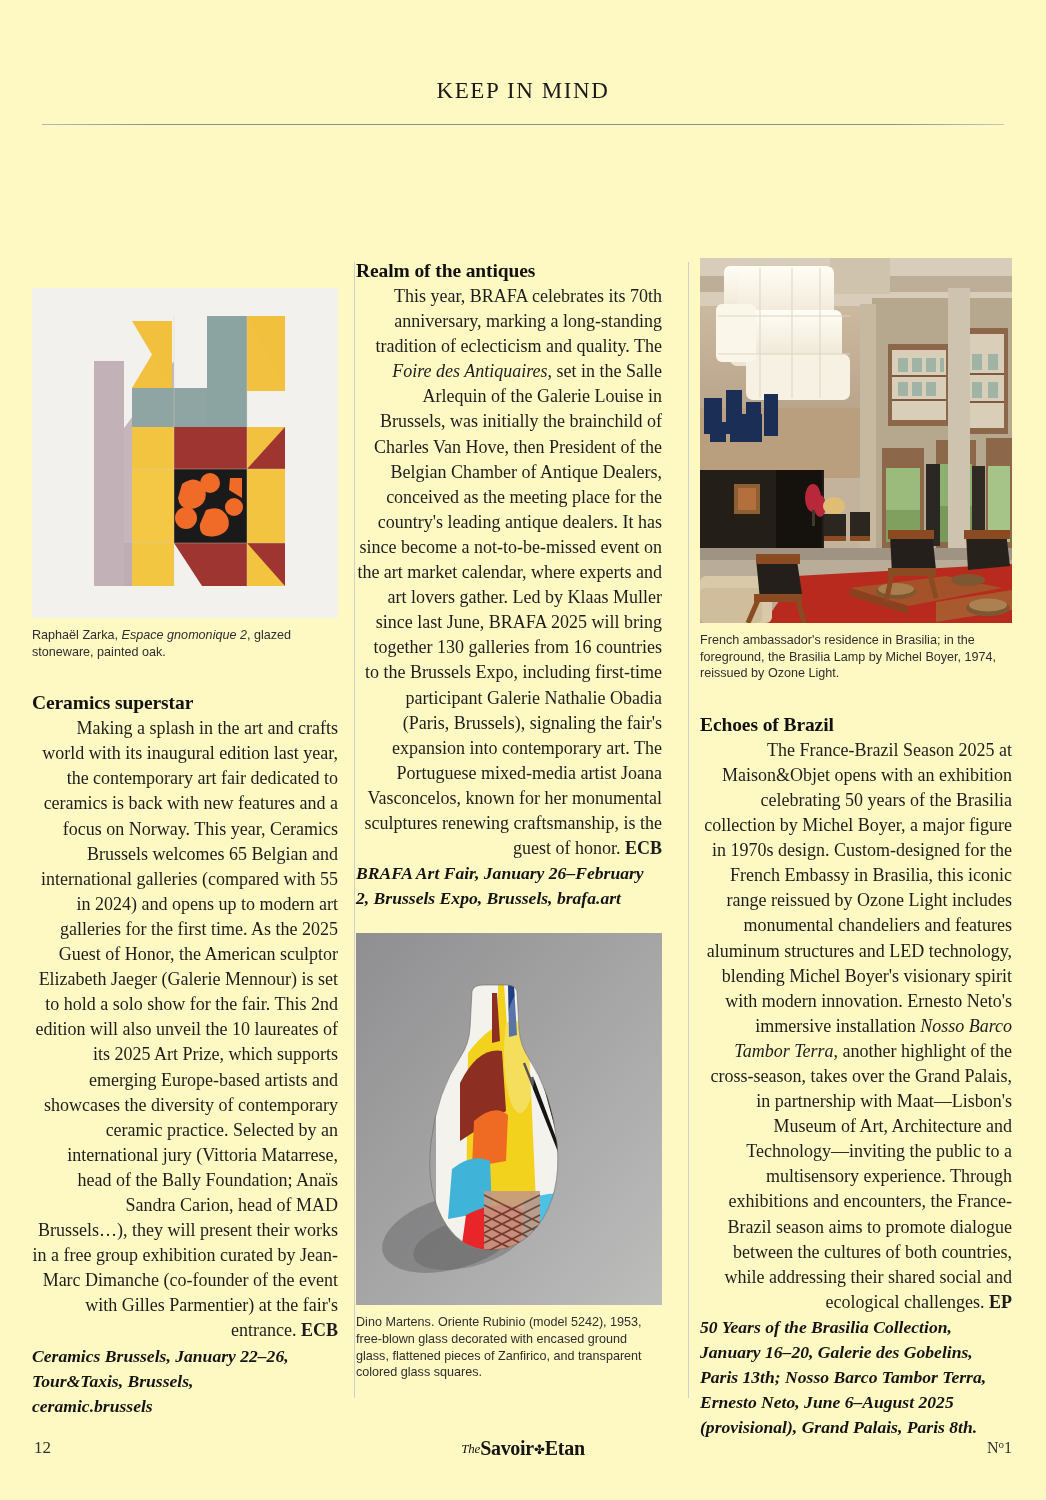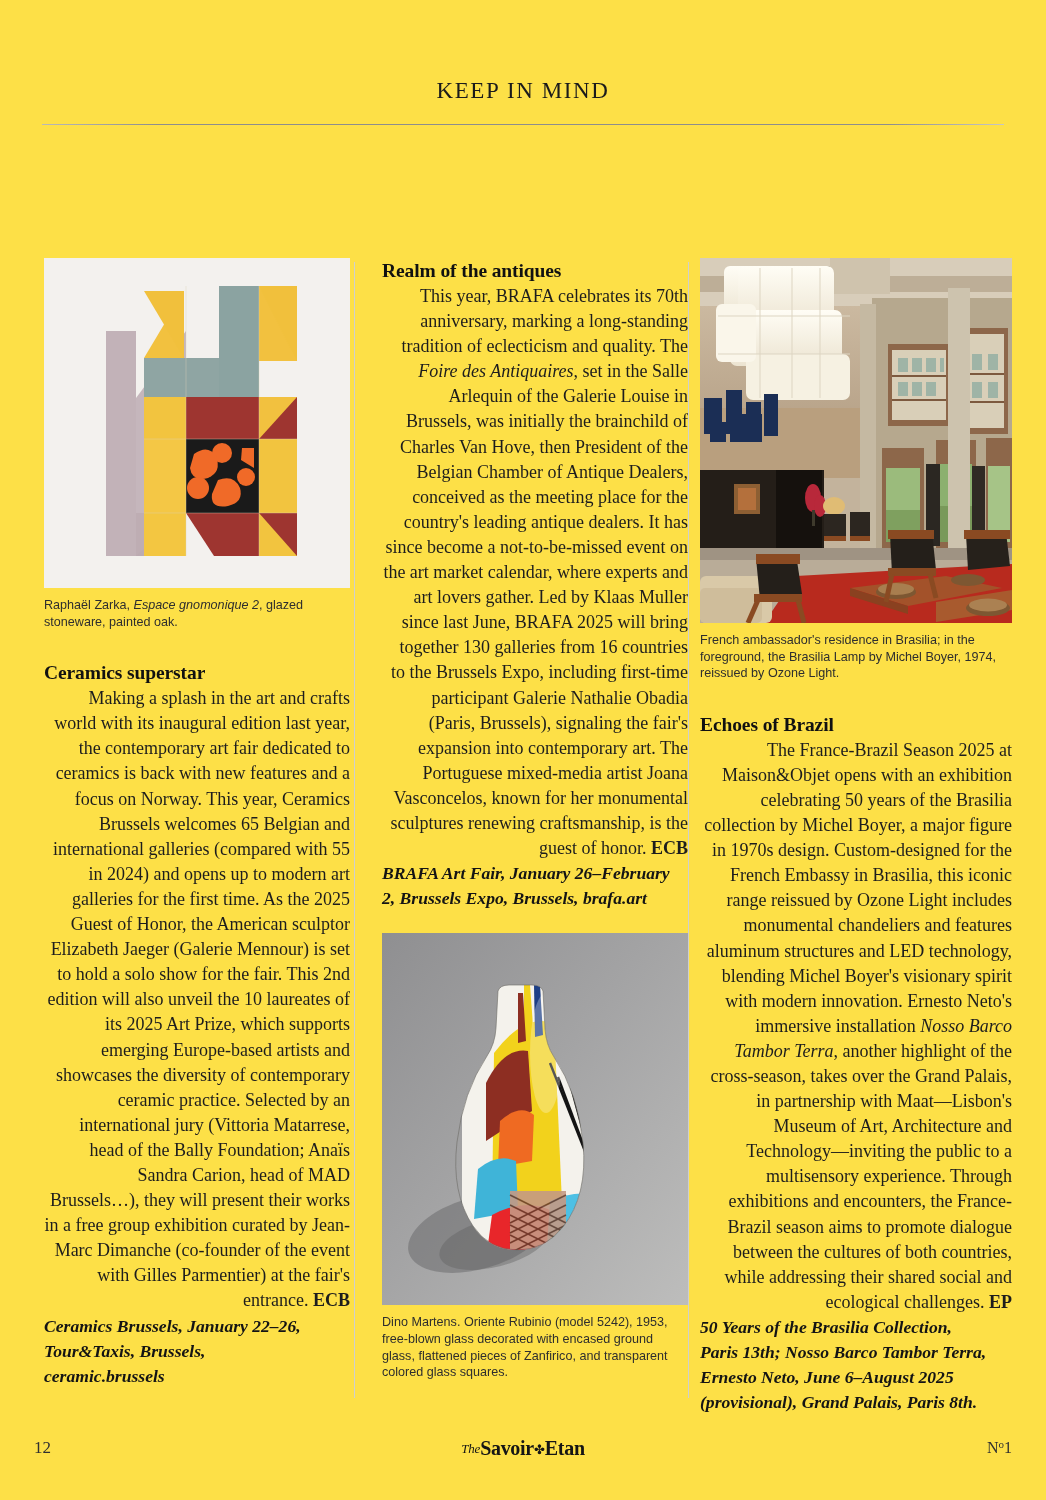--- a/index.html
+++ b/index.html
@@ -12,21 +12,21 @@
     height: 1500px;
     font-family: "Liberation Serif", serif;
     color: #1a1a1a;
     position: relative;
     overflow: hidden;
   }
 
   .page {
     position: absolute;
     inset: 0;
-    background: #fde047;
+    background: #fef9c3;
   }
 
   
   .masthead {
     position: absolute;
     left: 0; right: 0;
     top: 78px;
     text-align: center;
   }
   .kicker {
@@ -62,22 +62,22 @@
     left: 32px;
     top: 258px;
     width: 988px;
     height: 1150px;
   }
   .col {
     position: absolute;
     top: 0;
     width: 306px;
   }
-  .col-1 { left: 12px; }
-  .col-2 { left: 350px; }
+  .col-1 { left: 0; margin-top: 30px; }
+  .col-2 { left: 324px; }
   .col-3 { left: 668px; }
 
   .vrule {
     position: absolute;
     top: 4px;
     width: 1px;
     height: 1136px;
     background: #cfcfcf;
   }
 
@@ -507,20 +507,21 @@
       </div>
 
       <div class="cap-gap-sm"></div>
       <p class="caption">French ambassador's residence in Brasilia; in the foreground, the Brasilia Lamp by Michel Boyer, 1974, reissued by Ozone Light.</p>
 
       <div class="gap-section"></div>
 
       <h2 class="head">Echoes of Brazil</h2>
       <p class="body"><span>The France-Brazil Season 2025 at Maison&amp;Objet opens with an exhibition celebrating 50 years of the Brasilia collection by Michel Boyer, a major figure in 1970s design. Custom-designed for the French Embassy in Brasilia, this iconic range reissued by Ozone Light includes monumental chandeliers and features aluminum structures and LED technology, blending Michel Boyer's visionary spirit with modern innovation. Ernesto Neto's immersive installation </span><i>Nosso Barco Tambor Terra</i><span>, another highlight of the cross-season, takes over the Grand Palais, in partnership with Maat—Lisbon's Museum of Art, Architecture and Technology—inviting the public to a multisensory experience. Through exhibitions and encounters, the France-Brazil season aims to promote dialogue between the cultures of both countries, while addressing their shared social and ecological challenges. </span><b>EP</b></p>
       <p class="info">50 Years of the Brasilia Collection,</p>
+      <p class="info">January 16–20, Galerie des Gobelins,</p>
       <p class="info">Paris 13th; Nosso Barco Tambor Terra,</p>
       <p class="info">Ernesto Neto, June 6–August 2025</p>
       <p class="info">(provisional), Grand Palais, Paris 8th.</p>
     </div>
   </div>
 
   <div class="footer">
     <div class="folio-left">12</div>
     <div class="folio-center"><span class="folio-the">The</span><span class="folio-word">Savoir</span><span class="folio-orn">✤</span><span class="folio-word">Etan</span></div>
     <div class="folio-right"><span>N</span><span class="sup">o</span><span>1</span></div>

